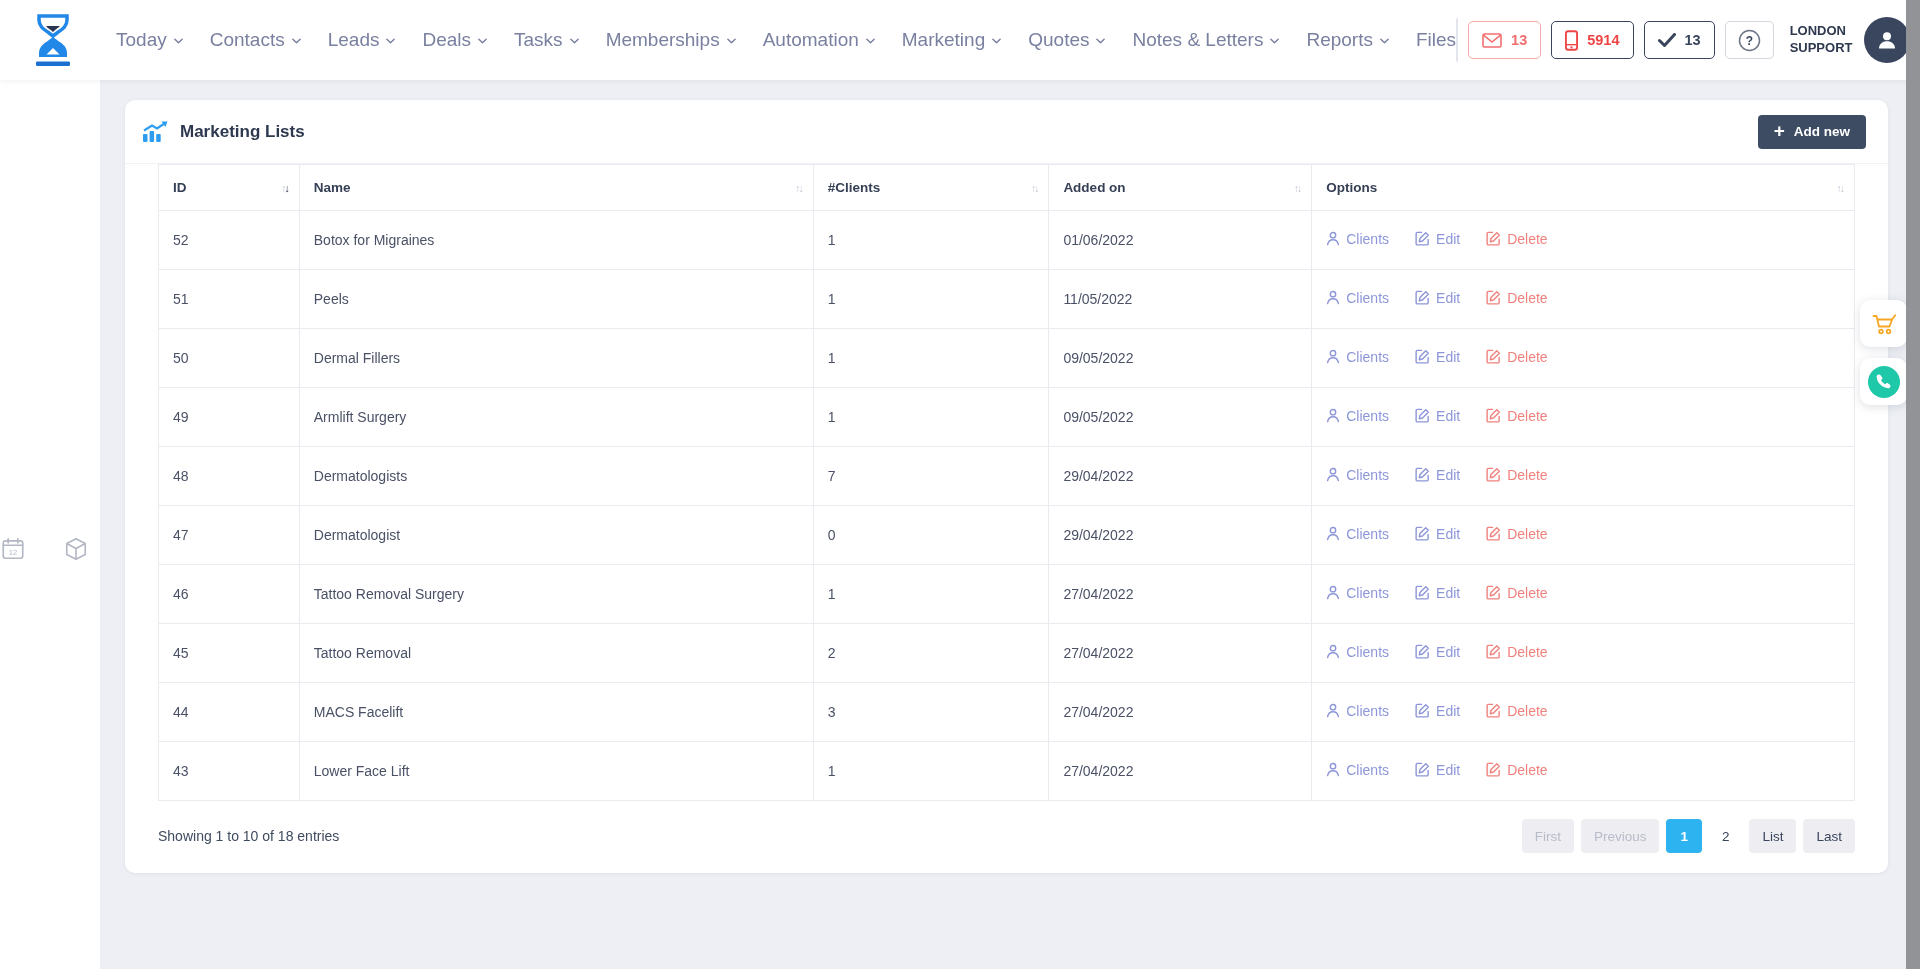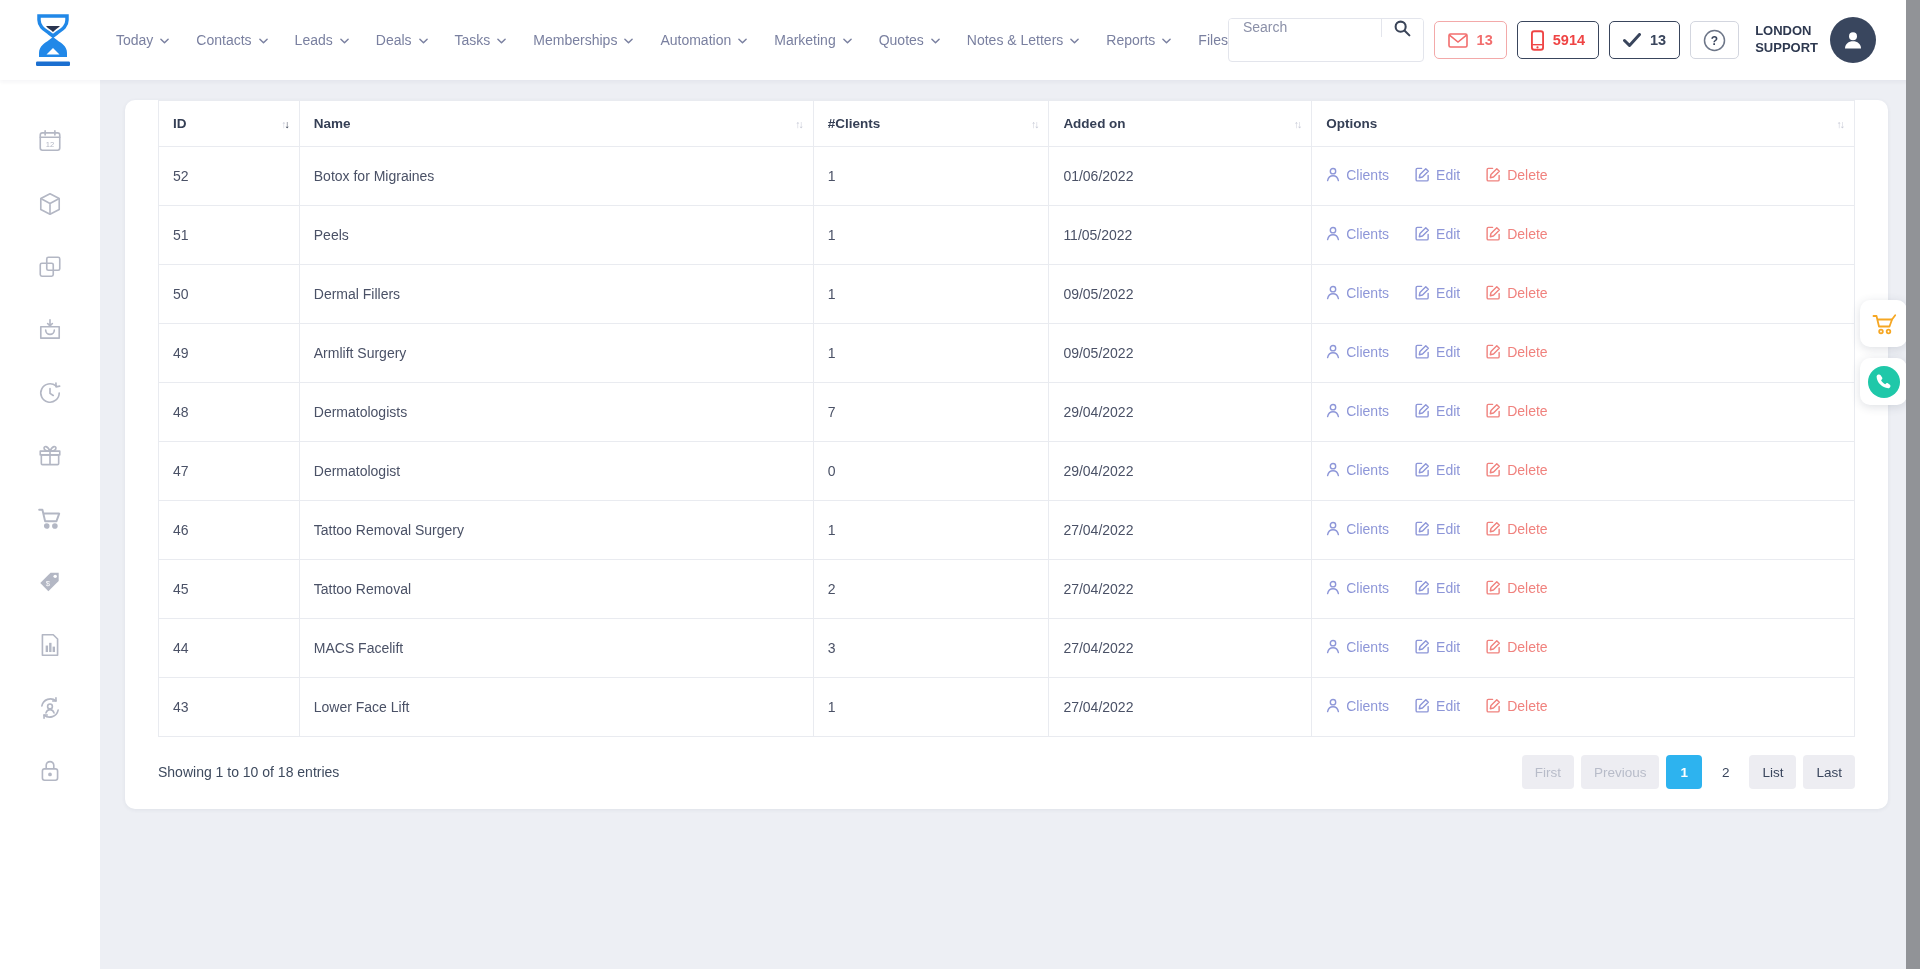--- a/index.html
+++ b/index.html
@@ -5,41 +5,41 @@
   * { margin:0; padding:0; box-sizing:border-box; }
   html,body { width:1920px; height:969px; overflow:hidden; }
   body { font-family:"Liberation Sans", sans-serif; background:#edeff4; position:relative; }
 
   
   .v-scrollbar { position:absolute; top:0; right:0; width:14px; height:969px; background:#919397; z-index:60; }
 
   
   .topbar { height:80px; background:#fff; display:flex; align-items:center; padding:0 44px 0 26px; position:relative; z-index:10; box-shadow:0 2px 4px rgba(30,40,70,.05); }
   .logo { width:54px; height:58px; flex:0 0 auto; cursor:pointer; }
-  .nav { display:flex; gap:27px; margin-left:36px; color:#7a80a0; font-size:14px; white-space:nowrap; }
+  .nav { display:flex; gap:27px; margin-left:36px; color:#7a80a0; font-size:19px; white-space:nowrap; }
   .nav-item { display:flex; align-items:center; gap:7px; cursor:pointer; }
   .nav-item svg { margin-top:2px; }
 
   .search-wrap { margin-left:auto; display:flex; align-items:flex-start; border:1px solid #e3e5ec; border-radius:4px; height:44px; background:#fff; overflow:hidden; }
   .search-input { border:none; outline:none; padding:0 14px; width:152px; font-size:14px; color:#3c4458; font-family:inherit; }
   .search-input::placeholder { color:#8b90a8; }
   .search-btn { width:46px; display:flex; align-items:center; justify-content:center; border-left:1px solid #e3e5ec; cursor:pointer; background:#fff; }
 
   .badge { display:flex; align-items:center; gap:9px; border:1px solid; border-radius:5px; height:38px; padding:4px 13px; font-size:14.5px; font-weight:bold; margin-left:10px; cursor:pointer; background:#fff; }
   .badge-mail { color:#f26d6d; border-color:#f3a9a9; }
   .badge-calls { color:#ef4444; border-color:#39455c; }
   .badge-tasks { color:#39455c; border-color:#39455c; }
   .badge-help { color:#4a5468; border-color:#d3d6df; padding:0 12px; }
 
   .user-name { margin:0 12px 0 16px; font-size:13px; font-weight:bold; color:#2e3950; line-height:1.3; cursor:pointer; }
   .avatar { width:46px; height:46px; border-radius:50%; background:#39465e; display:flex; align-items:center; justify-content:center; cursor:pointer; flex:0 0 auto; }
 
   
   .main { display:flex; height:889px; }
-  .sidebar { width:100px; background:#fff; display:flex; flex-direction:column; align-items:center; padding-top:48px; gap:37px; color:#b3b7c4; flex:0 0 auto; }
+  .sidebar { width:100px; background:#fff; display:flex; flex-direction:row; align-items:center; padding-top:48px; gap:37px; color:#b3b7c4; flex:0 0 auto; }
   .side-icon { width:26px; height:26px; cursor:pointer; display:flex; align-items:center; justify-content:center; }
   .content { flex:1; padding:20px 32px 0 25px; }
 
   
   .card { background:#fff; border-radius:10px; box-shadow:0 1px 4px rgba(40,50,80,.07); }
   .card-header { display:flex; align-items:center; height:64px; padding:0 22px 0 17px; border-bottom:1px solid #f1f2f6; }
   .card-title { font-size:17px; font-weight:bold; color:#2e3950; margin-left:12px; }
   .add-btn { margin-left:auto; background:#3d4c62; color:#fff; border:none; border-radius:4px; height:34px; padding:0 16px; display:flex; align-items:center; gap:9px; font-size:13.5px; font-weight:bold; cursor:pointer; font-family:inherit; }
   .add-btn .plus { font-size:19px; font-weight:bold; line-height:1; margin-top:-2px; }
 
@@ -294,20 +294,36 @@
           <rect x="5" y="10" width="14" height="10.5" rx="2"></rect>
           <path d="M8.5 10V6.8a3.5 3.5 0 0 1 7 0V10"></path>
           <circle cx="12" cy="15.2" r="1" fill="currentColor"></circle>
         </svg>
     </div>
   </div>
 
   <div class="content">
     <div class="card">
 
+      <div class="card-header">
+        <svg width="26" height="22" viewBox="0 0 26 22">
+            <g fill="#2e9df0">
+              <rect x="1" y="13" width="4.5" height="8" rx="1"></rect>
+              <rect x="7.6" y="10" width="4.5" height="11" rx="1"></rect>
+              <rect x="14.2" y="13" width="4.5" height="8" rx="1"></rect>
+            </g>
+            <path d="M2 9.5L10 4.5l5 3 7.5-5" fill="none" stroke="#2e9df0" stroke-width="2.2"></path>
+            <path d="M19.5.5h6l-2 5.5z" fill="#2e9df0"></path>
+          </svg>
+        <span class="card-title">Marketing Lists</span>
+        <button class="add-btn">
+          <span class="plus">+</span>
+          <span>Add new</span>
+        </button>
+      </div>
 
 
       <div class="table-wrap">
         <table>
           <colgroup>
               <col style="width:8.3%">
               <col style="width:30.3%">
               <col style="width:13.9%">
               <col style="width:15.5%">
               <col>

